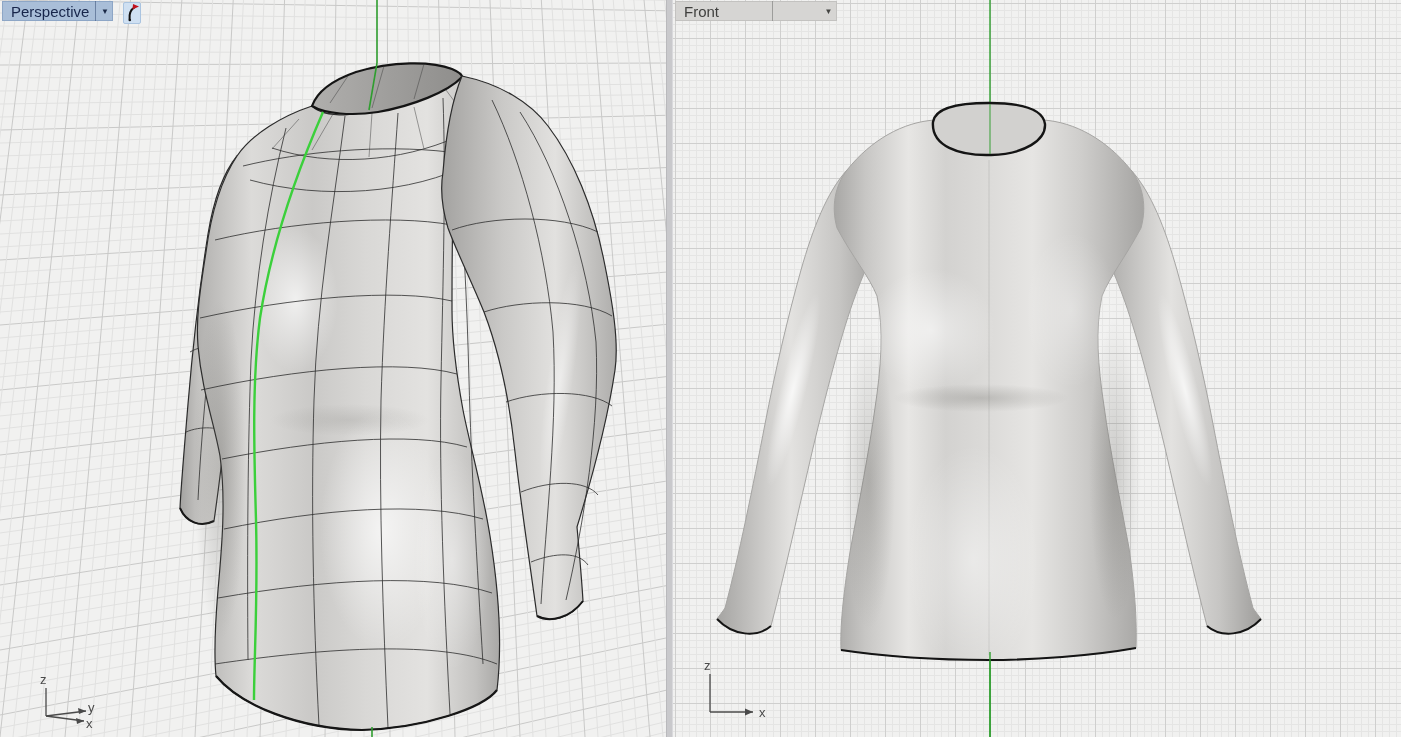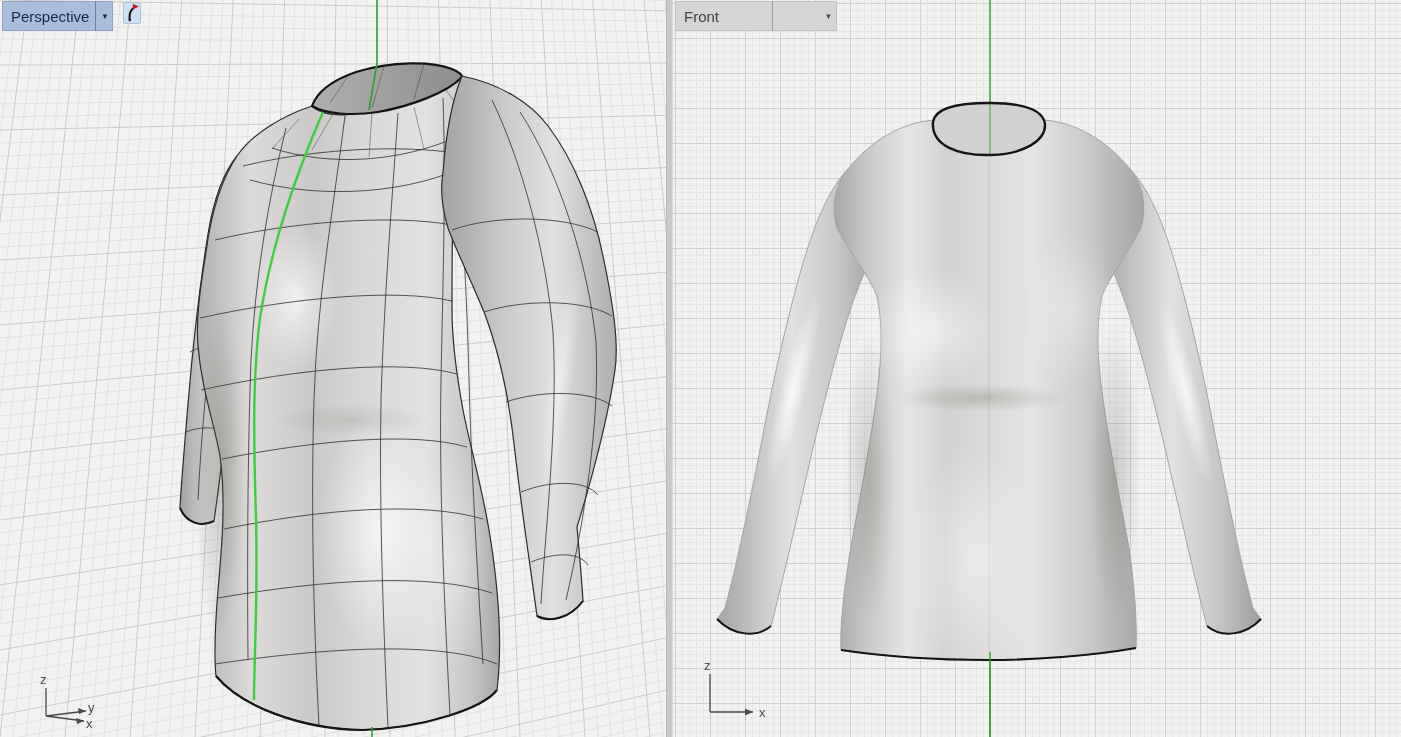--- a/index.html
+++ b/index.html
@@ -12,21 +12,21 @@
   .viewport-right{left:673px;width:728px;
     background-color:#f1f1f0;
     background-image:
       linear-gradient(to right,#cfcfce 1px,transparent 1px),
       linear-gradient(to bottom,#cfcfce 1px,transparent 1px),
       linear-gradient(to right,#e5e5e4 1px,transparent 1px),
       linear-gradient(to bottom,#e5e5e4 1px,transparent 1px);
     background-size:35px 35px,35px 35px,7px 7px,7px 7px;
     background-position:2px 3px,2px 3px,2px 3px,2px 3px;}
   svg{position:absolute;top:0;left:0;display:block;}
-  .vp-label{position:absolute;top:1px;left:2px;height:30px;display:flex;align-items:center;
+  .vp-label{position:absolute;top:1px;left:2px;height:20px;display:flex;align-items:center;
             font-size:15px;padding-left:9px;cursor:default;z-index:5;}
   .vp-label .lbl{padding-right:6px;}
   .vp-label .sep{width:1px;align-self:stretch;margin:0 0;}
   .vp-label .arr{width:17px;text-align:center;font-size:8px;line-height:25px;}
   .vp-label.active{background:#a9bed8;color:#17254a;box-shadow:inset 0 0 0 1px #8da6c6;}
   .vp-label.active .sep{background:#43597f;opacity:.6;}
   .vp-label.active .arr{color:#1b2947;}
   .vp-label.inactive{background:#d6d5d3;color:#3f3f3d;box-shadow:inset 0 0 0 1px #c3c2c0;gap:47px;}
   .vp-label.inactive .sep{background:#8f8f8d;opacity:.8;}
   .vp-label.inactive .arr{color:#444442;}

